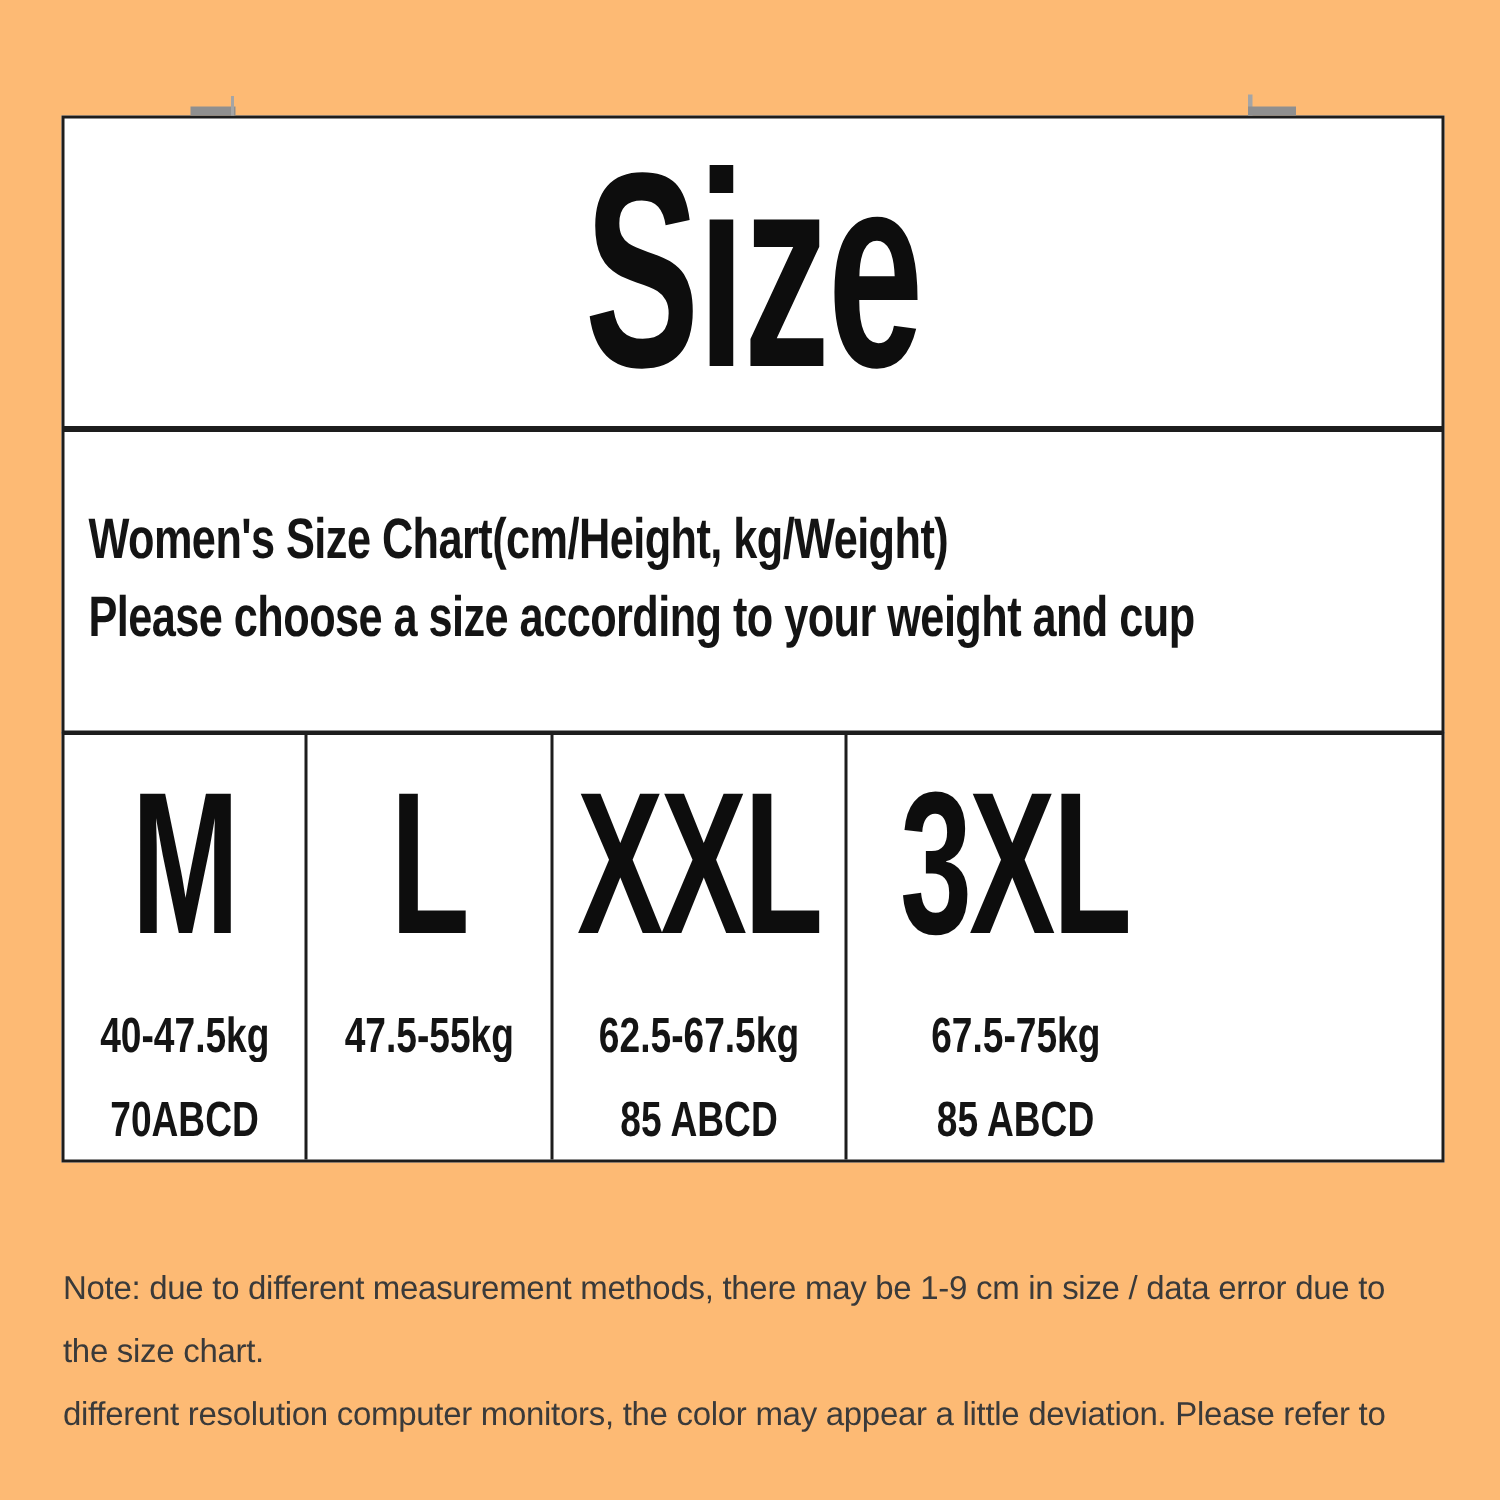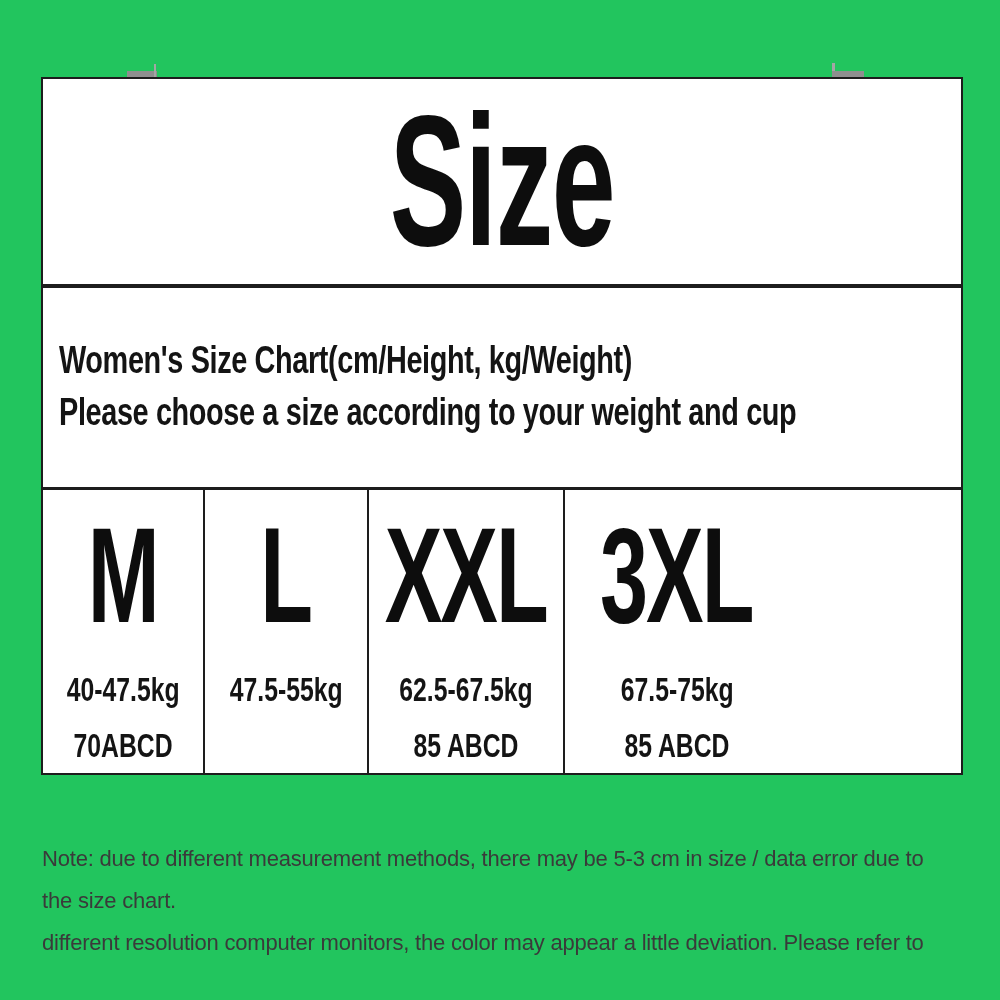--- a/index.html
+++ b/index.html
@@ -4,21 +4,21 @@
 <style>
   html, body {
     margin: 0;
     padding: 0;
     background: #ffffff;
   }
   .sheet {
     position: relative;
     width: 1000px;
     height: 1000px;
-    background: #22c55e;
+    background: #fdba74;
     font-family: "Liberation Sans", "DejaVu Sans", sans-serif;
     color: #111111;
     overflow: hidden;
   }
   .frame {
     position: absolute;
     left: 41px;
     top: 77px;
     width: 922px;
   }
@@ -200,21 +200,21 @@
         </div>
         <div class="size-cup">
           <span class="size-small-text">85 ABCD</span>
         </div>
       </div>
 
     </div>
   </div>
 
   <div class="note">
-    <div class="note-line">Note: due to different measurement methods, there may be 5-3 cm in size / data error due to</div>
+    <div class="note-line">Note: due to different measurement methods, there may be 1-9 cm in size / data error due to</div>
     <div class="note-line">the size chart.</div>
     <div class="note-line">different resolution computer monitors, the color may appear a little deviation. Please refer to</div>
   </div>
 
   <div class="artifact dash-left"></div>
   <div class="artifact tick-left"></div>
   <div class="artifact tick-right"></div>
   <div class="artifact dash-right"></div>
 
 </div>

